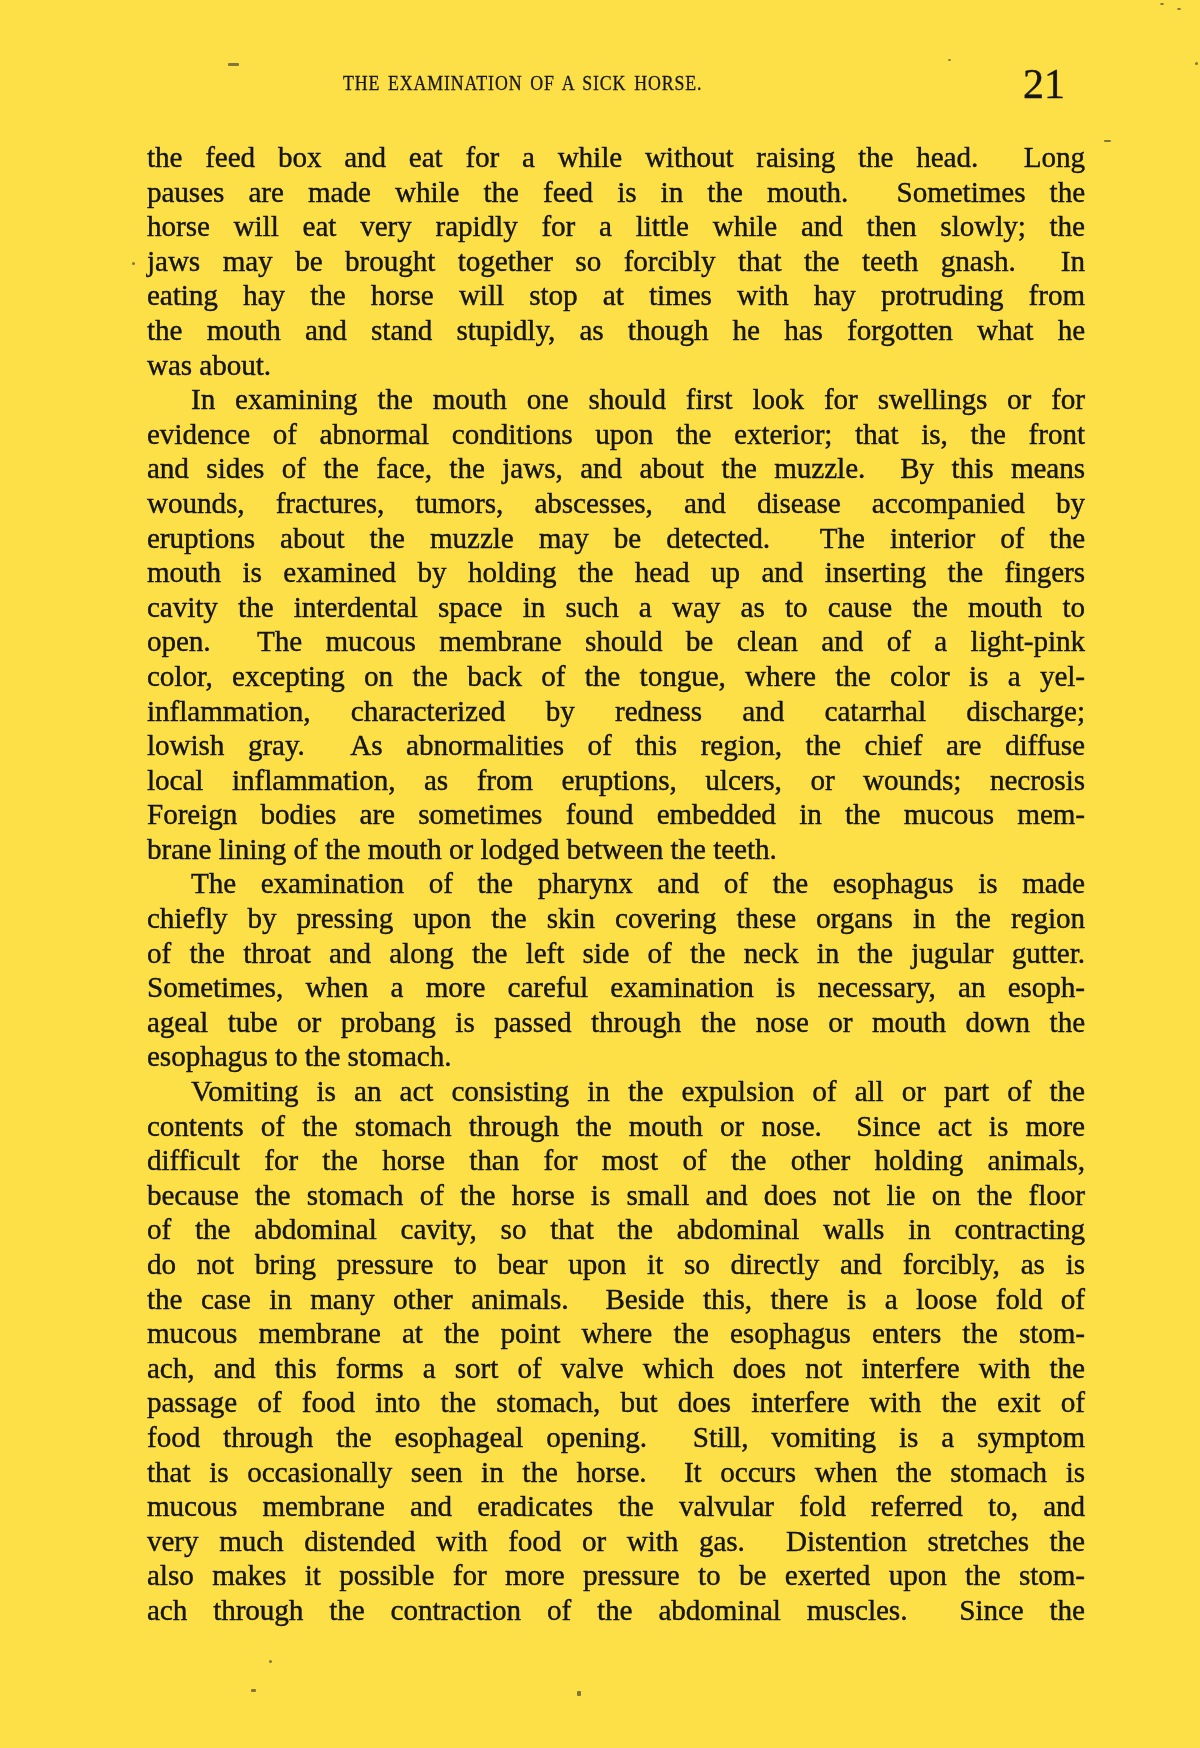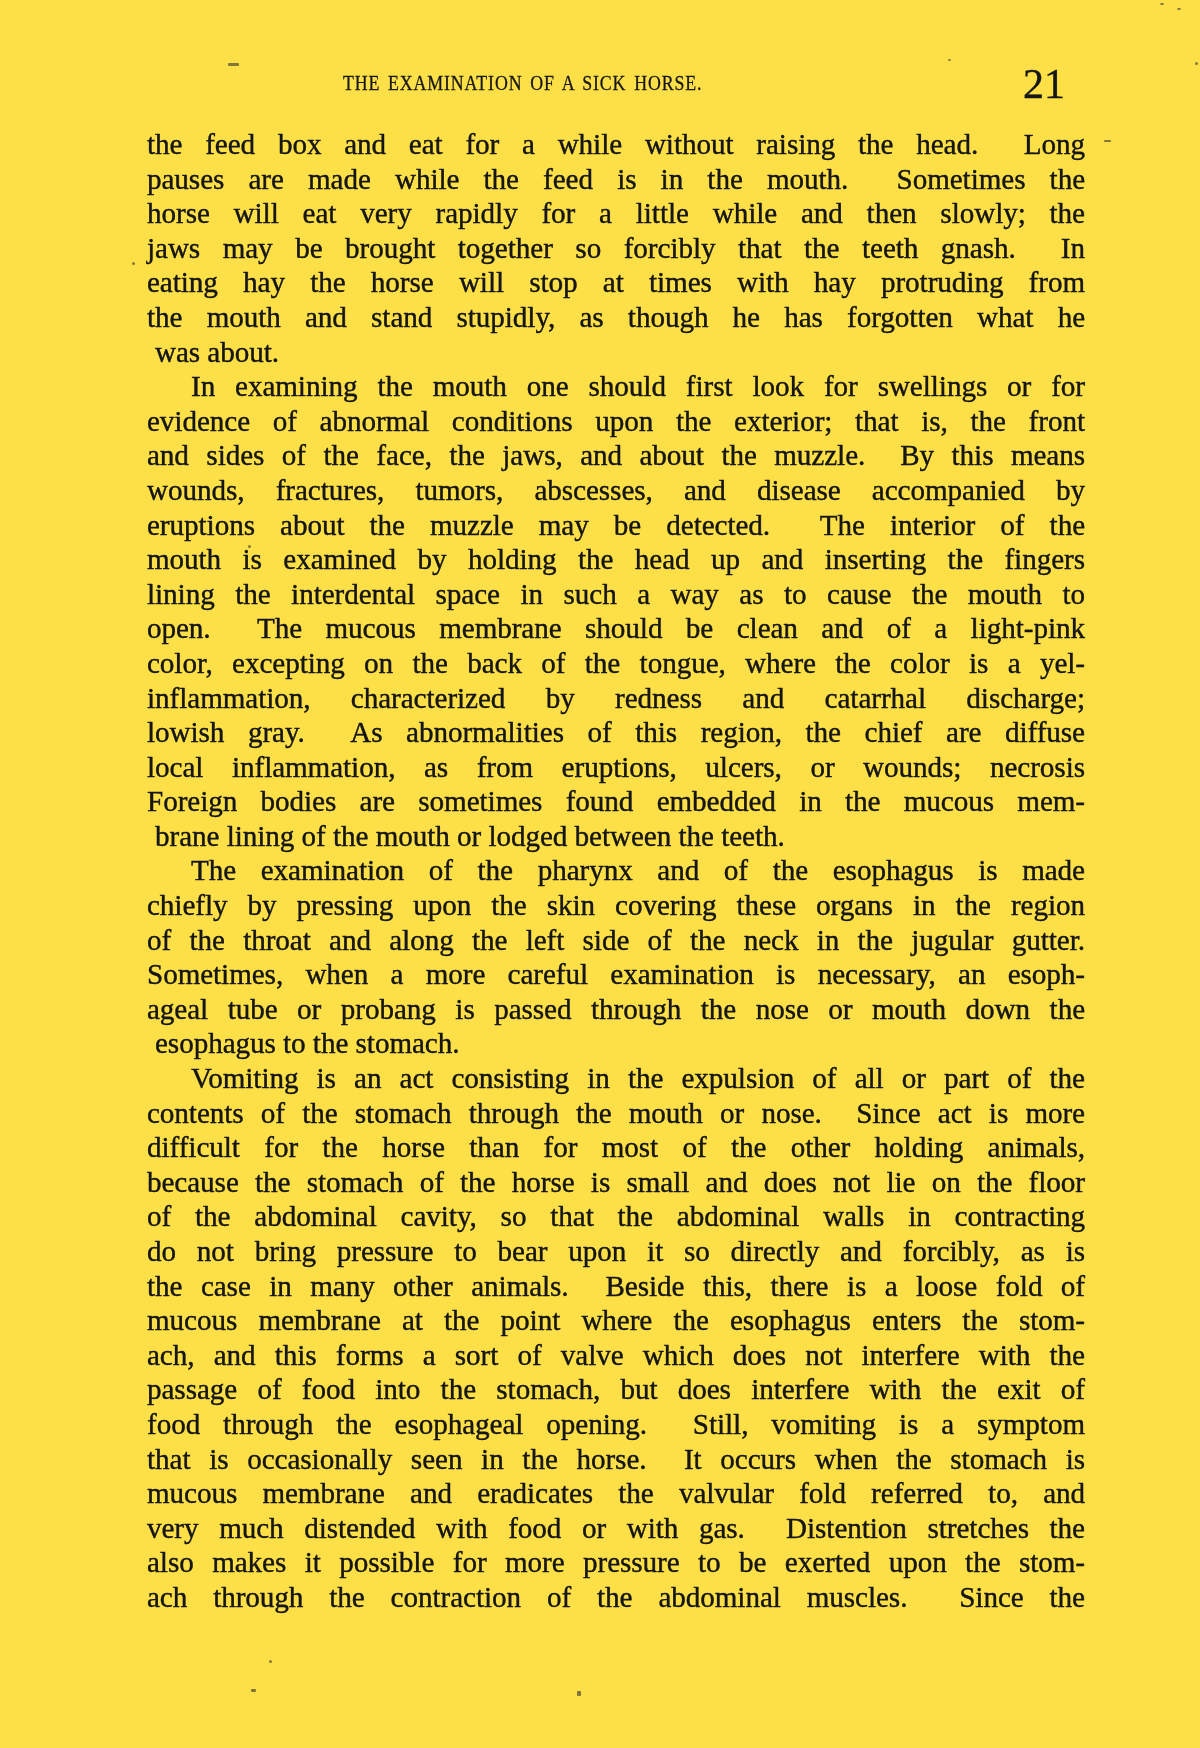--- a/index.html
+++ b/index.html
@@ -35,36 +35,36 @@
     right: 135px;
     top: 63px;
     font-size: 42px;
     line-height: 1;
     -webkit-text-stroke: 0.4px currentColor;
   }
   
   .body-text {
     position: absolute;
     left: 147px;
-    top: 127px;
+    top: 140px;
     width: 938px;
     font-size: 29px;
     line-height: 34.6px;
     -webkit-text-stroke: 0.3px currentColor;
     text-shadow: 0.3px 0 0 rgba(22,22,22,0.45);
   }
   .line {
     text-align: justify;
     text-align-last: justify;
     white-space: pre-wrap;
     height: 34.6px;
     overflow: visible;
   }
   .line.indent { text-indent: 44px; }
-  .line.flush { text-align-last: left; margin-left: 8px; }
+  .line.flush { text-align-last: left; }
   
   .speck {
     position: absolute;
     background: #2e2e2e;
     opacity: 0.6;
     border-radius: 50%;
   }
   .speck.dash { border-radius: 1px; }
 </style>
 </head>
@@ -83,21 +83,21 @@
       <div class="line">jaws may be brought together so forcibly that the teeth gnash.  In</div>
       <div class="line">eating hay the horse will stop at times with hay protruding from</div>
       <div class="line">the mouth and stand stupidly, as though he has forgotten what he</div>
       <div class="line flush">was about.</div>
       <div class="line indent">In examining the mouth one should first look for swellings or for</div>
       <div class="line">evidence of abnormal conditions upon the exterior; that is, the front</div>
       <div class="line">and sides of the face, the jaws, and about the muzzle.  By this means</div>
       <div class="line">wounds, fractures, tumors, abscesses, and disease accompanied by</div>
       <div class="line">eruptions about the muzzle may be detected.  The interior of the</div>
       <div class="line">mouth is examined by holding the head up and inserting the fingers</div>
-      <div class="line">lining the interdental space in such a way as to cause the mouth to</div>
+      <div class="line">cavity the interdental space in such a way as to cause the mouth to</div>
       <div class="line">open.  The mucous membrane should be clean and of a light-pink</div>
       <div class="line">color, excepting on the back of the tongue, where the color is a yel-</div>
       <div class="line">inflammation, characterized by redness and catarrhal discharge;</div>
       <div class="line">lowish gray.  As abnormalities of this region, the chief are diffuse</div>
       <div class="line">local inflammation, as from eruptions, ulcers, or wounds; necrosis</div>
       <div class="line">Foreign bodies are sometimes found embedded in the mucous mem-</div>
       <div class="line flush">brane lining of the mouth or lodged between the teeth.</div>
       <div class="line indent">The examination of the pharynx and of the esophagus is made</div>
       <div class="line">chiefly by pressing upon the skin covering these organs in the region</div>
       <div class="line">of the throat and along the left side of the neck in the jugular gutter.</div>

